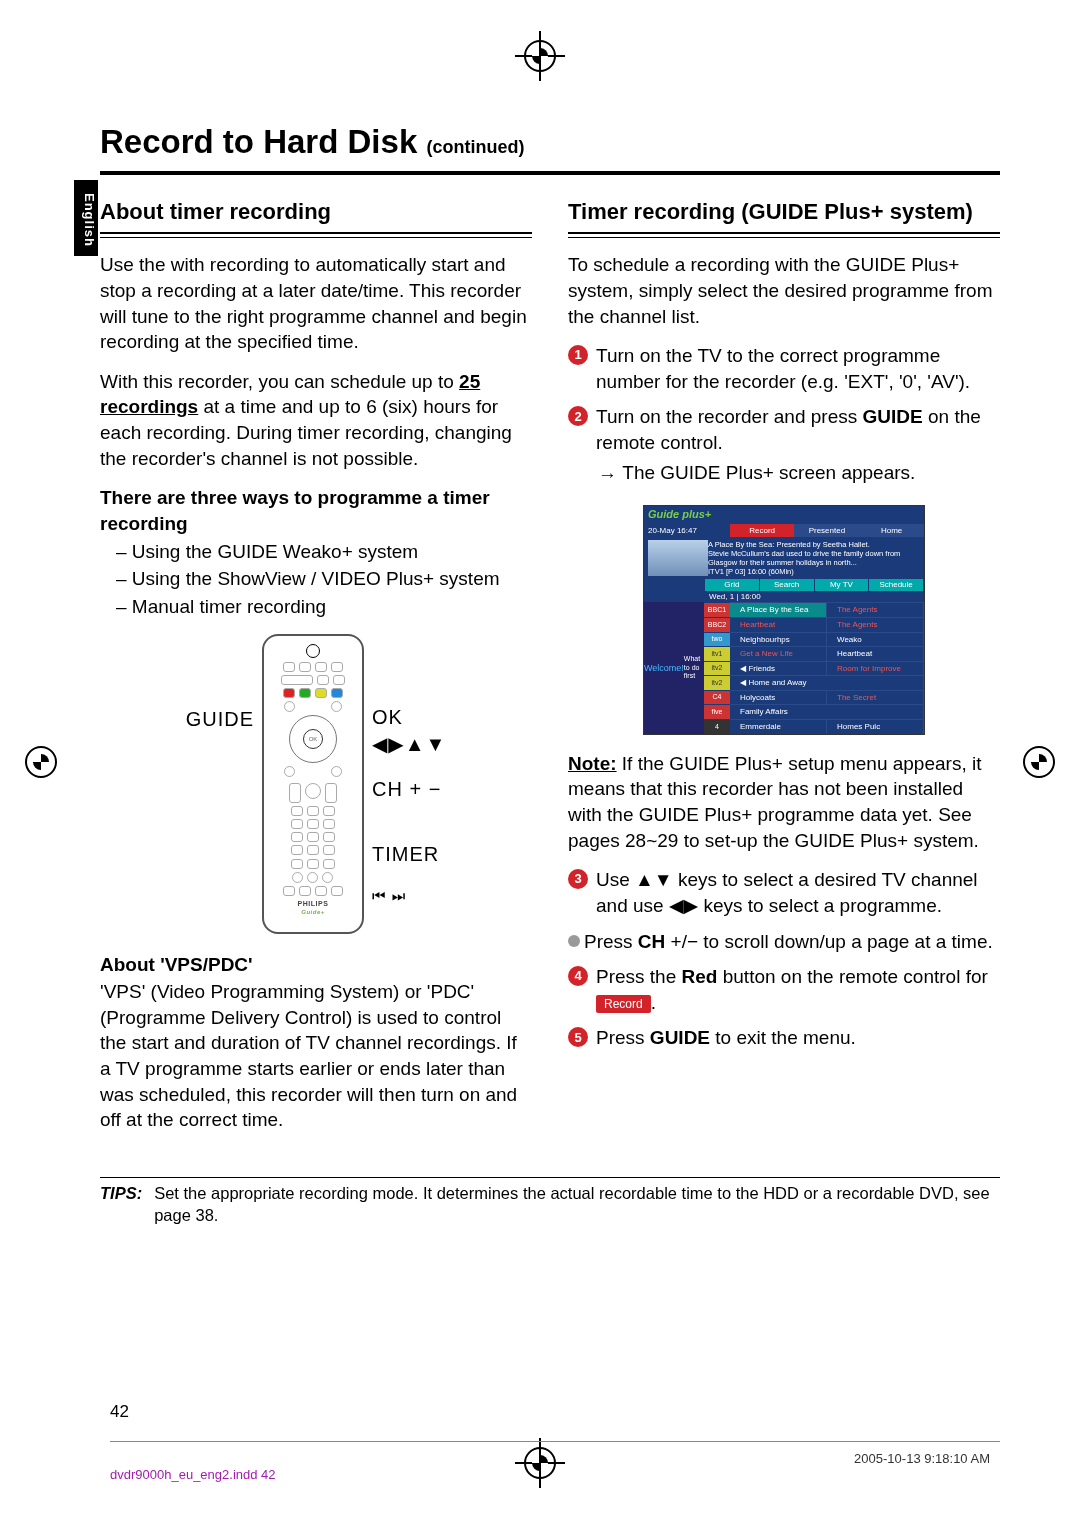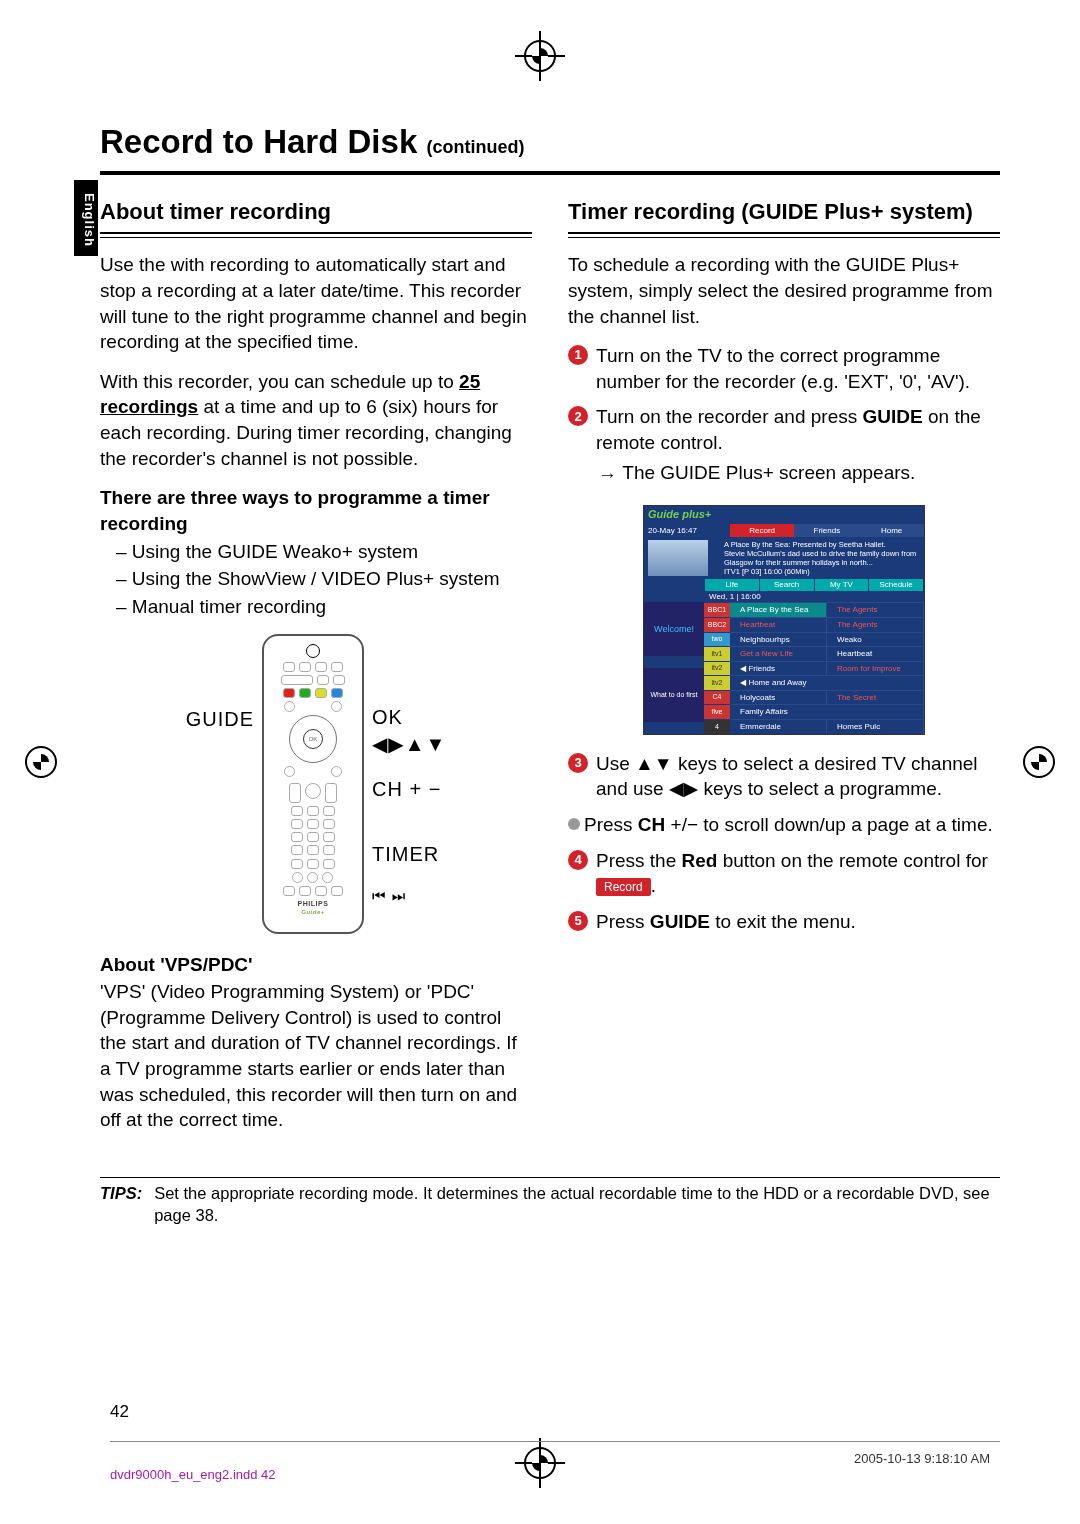--- a/index.html
+++ b/index.html
@@ -236,21 +236,21 @@
   }
   .guide-screenshot .tabs .date {
     background:#1a3a7a; color:#fff; padding: 2px 4px; flex: 1.2;
   }
   .guide-screenshot .tabs .tab {
     flex:1; text-align:center; padding:2px 0;
     background:#2a4a8a;
   }
   .guide-screenshot .tabs .tab.active { background:#d2232a; color:#fff;}
   .guide-screenshot .info {
-    background:#1a3a7a; padding: 3px 4px; font-size:7.5px; display:flex; gap:16px;
+    background:#1a3a7a; padding: 3px 4px; font-size:7.5px; display:flex; gap:0;
   }
   .guide-screenshot .info .thumb1 { width:60px; height:36px; background: linear-gradient(#b8d0e8,#7090b8); flex-shrink:0;}
   .guide-screenshot .grid-header {
     display:flex; font-size:8px;
   }
   .guide-screenshot .grid-header div{ flex:1; background:#0aa; color:#fff; text-align:center; padding:1px 0; border-right:1px solid #1a3a7a;}
   .guide-screenshot .grid-header .time{ background:#1a3a7a; text-align:left; padding-left:4px;}
   .guide-screenshot .grid-row {
     display:flex; font-size:8px;
   }
@@ -471,44 +471,44 @@
           <span>Turn on the recorder and press </span><strong>GUIDE</strong><span> on the remote control.</span>
           <div class="arrow-line" style="margin-top:4px">The GUIDE Plus+ screen appears.</div>
         </div>
       </div>
 
       <div class="guide-screenshot">
         <div class="logo-bar">Guide plus+</div>
         <div class="tabs">
           <div class="date">20-May  16:47</div>
           <div class="tab active">Record</div>
-          <div class="tab">Friends</div>
+          <div class="tab">Presented</div>
           <div class="tab">Home</div>
         </div>
         <div class="info">
           <div class="thumb1"></div>
           <div>
             <div>A Place By the Sea: Presented by Seetha Hallet.</div>
             <div>Stevie McCullum's dad used to drive the family down from Glasgow for their summer holidays in north...</div>
             <div>ITV1    [P 03]    16:00 (60Min)</div>
           </div>
         </div>
         <div class="grid-header">
           <div style="width:60px;flex:none;background:#1a3a7a"></div>
-          <div>Life</div>
+          <div>Grid</div>
           <div>Search</div>
           <div>My TV</div>
           <div>Schedule</div>
         </div>
         <div class="grid-header">
           <div style="width:60px;flex:none;background:#1a3a7a"></div>
           <div class="time" style="flex:4">Wed, 1 | 16:00</div>
         </div>
         <div style="display:flex">
-          <div style="width:60px; flex-shrink:0; display:flex; flex-direction:column;">
+          <div style="width:60px; flex-shrink:0; display:flex; flex-direction:row;">
             <div style="flex:1; background:#226; color:#4bf; display:flex;align-items:center;justify-content:center; font-size:9px;">Welcome!</div>
             <div style="height:12px;background:#1a3a7a"></div>
             <div style="flex:1; background:#226; color:#fff; display:flex;align-items:center;justify-content:center; font-size:7px;">What to do first</div>
             <div style="height:12px;background:#1a3a7a"></div>
           </div>
           <div style="flex:1">
             <div class="grid-row">
                 <div class="ch" style="background:#c33">BBC1</div>
                 <div class="prog sel">A Place By the Sea</div>
                 <div class="prog red">The Agents</div>
@@ -548,20 +548,23 @@
               </div>
             <div class="grid-row">
                 <div class="ch" style="background:#333">4</div>
                 <div class="prog">Emmerdale</div>
                 <div class="prog">Homes    Pulc</div>
               </div>
           </div>
         </div>
       </div>
 
+      <p>
+        <strong><u>Note:</u></strong><span> If the GUIDE Plus+ setup menu appears, it means that this recorder has not been installed with the GUIDE Plus+ programme data yet. See pages 28~29 to set-up the GUIDE Plus+ system.</span>
+      </p>
 
       <div class="num-step">
         <div class="num-circle">3</div>
         <div>Use ▲▼ keys to select a desired TV channel and use ◀▶ keys to select a programme.</div>
       </div>
 
       <div class="bullet-step">
         <div class="bullet-dot"></div>
         <div>
           <span>Press </span><strong>CH</strong><span> +/− to scroll down/up a page at a time.</span>

